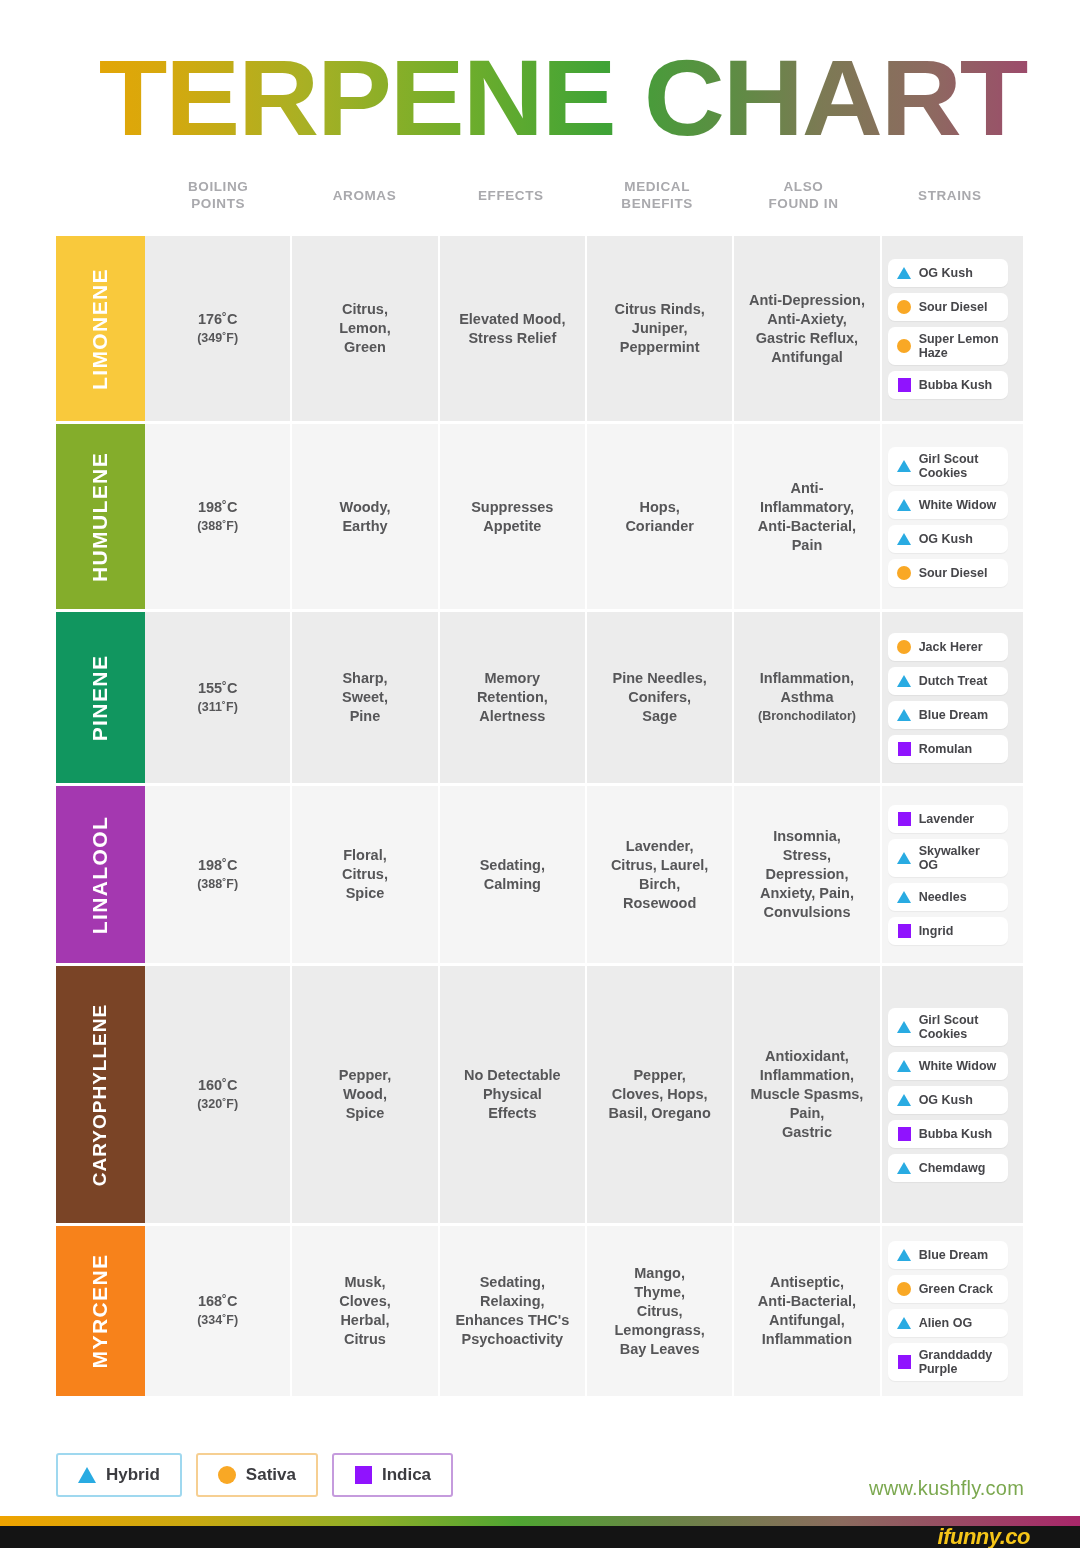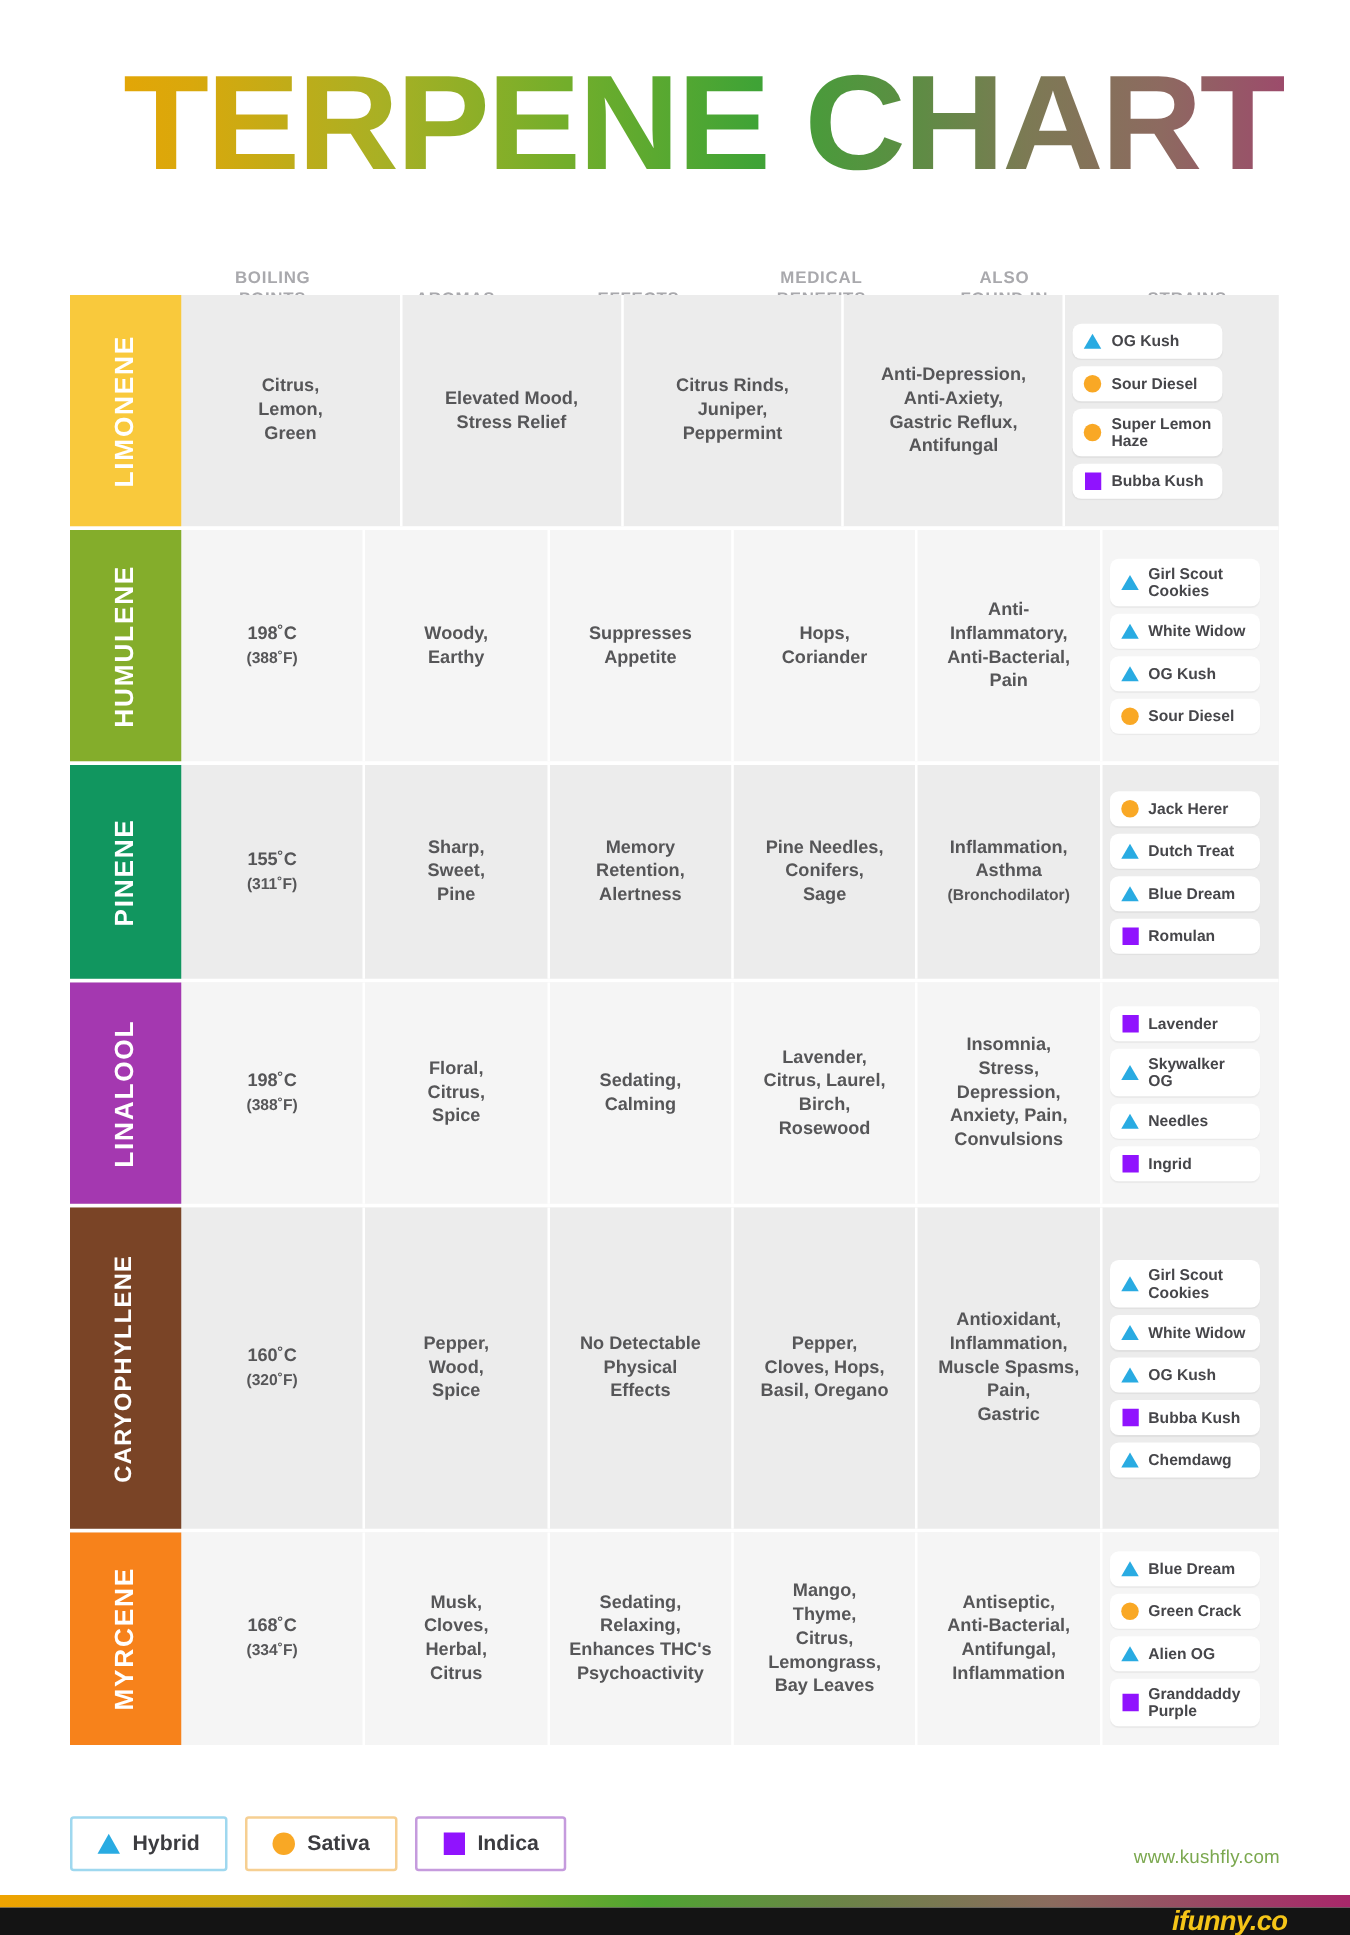--- a/index.html
+++ b/index.html
@@ -27,23 +27,22 @@
       #7C7A54 74%, #8D6A60 84%, #9C4C6B 93%, #A81F6E 100%);
     -webkit-background-clip:text;
     background-clip:text;
     color:transparent;
     -webkit-text-fill-color:transparent;
     transform:scaleX(1.04);
   }
 
   
   #col-headers {
-    position:absolute; left:56px; top:199px; width:967px; height:48px;
+    position:absolute; left:56px; top:171px; width:967px; height:48px;
     display:flex;
-    align-items:flex-end;
   }
   #col-headers .spacer { width:89px; flex:0 0 89px; }
   #col-headers .ch {
     flex:1 1 0;
     text-align:center;
     font-size:13.5px;
     font-weight:700;
     letter-spacing:0.6px;
     color:#a9a9ad;
     line-height:17px;
@@ -173,21 +172,21 @@
   .legend-pill .glyph { width:18px; height:18px; position:relative; flex:0 0 18px;}
   .legend-pill .glyph.hybrid::after {
     border-left:9px solid transparent; border-right:9px solid transparent;
     border-bottom:16px solid #29ABE2; top:1px;
   }
   .legend-pill .glyph.sativa::after { width:18px; height:18px; }
   .legend-pill .glyph.indica::after { width:17px; height:18px; }
 
   #site-url {
     position:absolute; right:56px; top:1477px;
-    font-size:15px; color:#7ba84f; font-weight:400;
+    font-size:20px; color:#7ba84f; font-weight:400;
     letter-spacing:0.2px;
   }
 
   
   #grad-bar {
     position:absolute; left:0; top:1516px; width:1080px; height:10px;
     background-image:linear-gradient(90deg,
       #EFA300 0%, #C9A811 18%, #8FAE28 34%,
       #4FA532 48%, #6B8447 62%, #8B6B5E 78%, #A8276A 100%);
   }
@@ -238,20 +237,23 @@
       <div class="leaflet " style="transform: rotate(180deg);"></div>
       <div class="leaflet " style="transform: rotate(206deg);"></div>
       <div class="leaflet short" style="transform: rotate(232deg);"></div>
       <div class="leaflet tiny" style="transform: rotate(258deg);"></div>
     </div>
   <div id="rows-host">
       <div class="row alt" style="height: 188px;">
         <div class="rowlabel" style="background: rgb(249, 201, 60);">
           <div class="vtext">LIMONENE</div>
         </div>
+        <div class="cell temp">
+          <div><span>176˚C</span><span class="paren">(349˚F)</span></div>
+        </div>
         <div class="cell">
           <div><span>Citrus,</span><br><span>Lemon,</span><br><span>Green</span></div>
         </div>
         <div class="cell">
           <div><span>Elevated Mood,</span><br><span>Stress Relief</span></div>
         </div>
         <div class="cell">
           <div><span>Citrus Rinds,</span><br><span>Juniper,</span><br><span>Peppermint</span></div>
         </div>
         <div class="cell">

